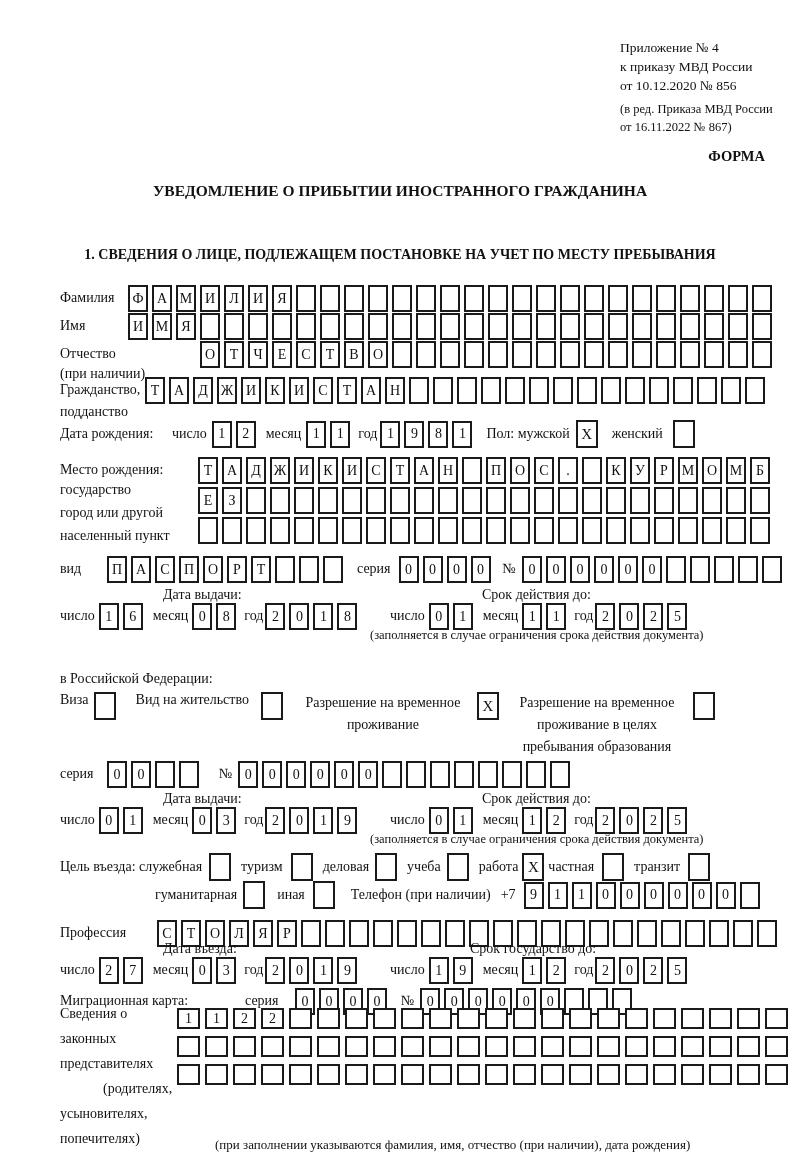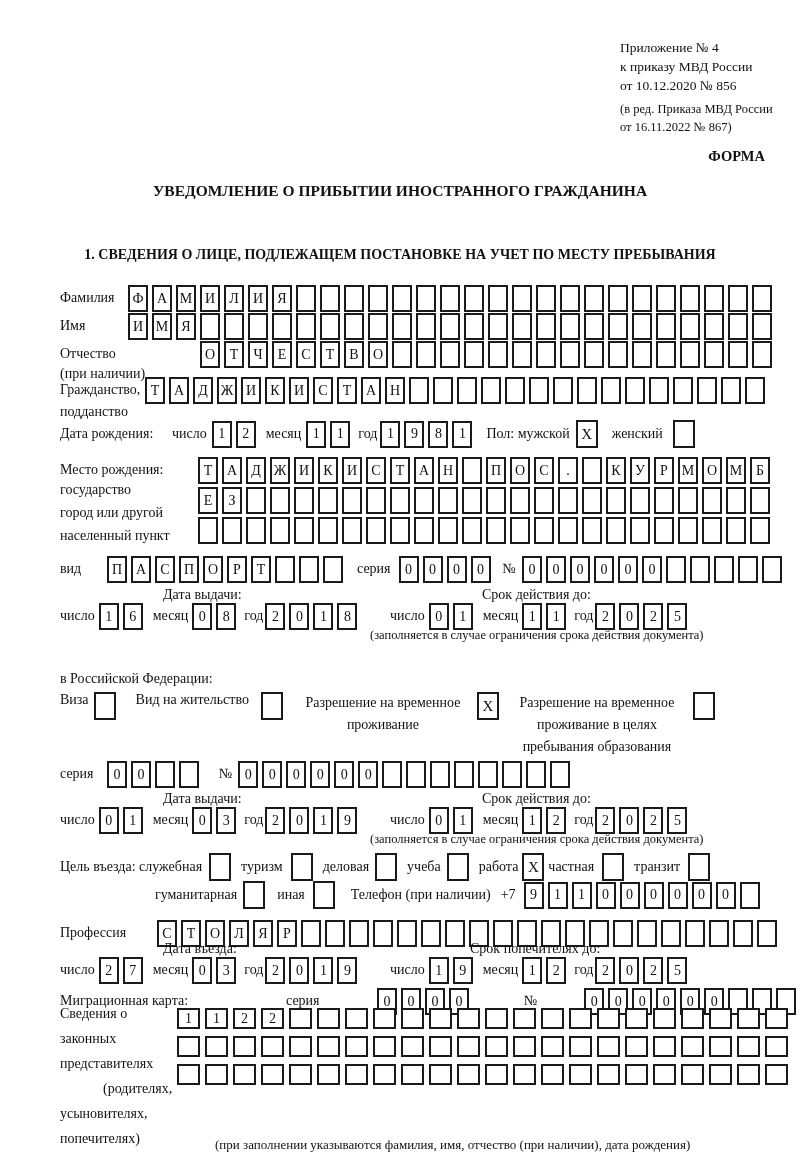--- a/index.html
+++ b/index.html
@@ -523,21 +523,21 @@
         <span class="cell"></span>
         <span class="cell"></span>
         <span class="cell"></span>
         <span class="cell"></span>
         <span class="cell"></span>
         <span class="cell"></span>
       </span>
   </div>
 
   <div class="abs lbl" style="left:163px;top:941px;">Дата въезда:</div>
-  <div class="abs lbl" style="left:470px;top:941px;">Срок попечителях до:</div>
+  <div class="abs lbl" style="left:470px;top:941px;">Срок государство до:</div>
 
   <div class="r dg" style="left:60px;top:957px;">
     <span class="lbl" style="margin-right:4px;">число</span>
     <span class="cells">
         <span class="cell">2</span>
         <span class="cell">7</span>
       </span>
     <span class="lbl" style="margin:0 4px 0 10px;">месяц</span>
     <span class="cells">
         <span class="cell">0</span>
@@ -564,21 +564,21 @@
       </span>
     <span class="lbl" style="margin:0 2px 0 8px;">год</span>
     <span class="cells">
         <span class="cell">2</span>
         <span class="cell">0</span>
         <span class="cell">2</span>
         <span class="cell">5</span>
       </span>
   </div>
 
-  <div class="r" style="left:60px;top:988px;gap:41px;">
+  <div class="r" style="left:60px;top:988px;">
     <span class="lbl" style="flex:0 0 185px;">Миграционная карта:</span>
     <span class="lbl" style="flex:0 0 50px;">серия</span>
     <span class="cells">
         <span class="cell">0</span>
         <span class="cell">0</span>
         <span class="cell">0</span>
         <span class="cell">0</span>
       </span>
     <span class="lbl" style="margin:0 6px 0 14px;">№</span>
     <span class="cells">

